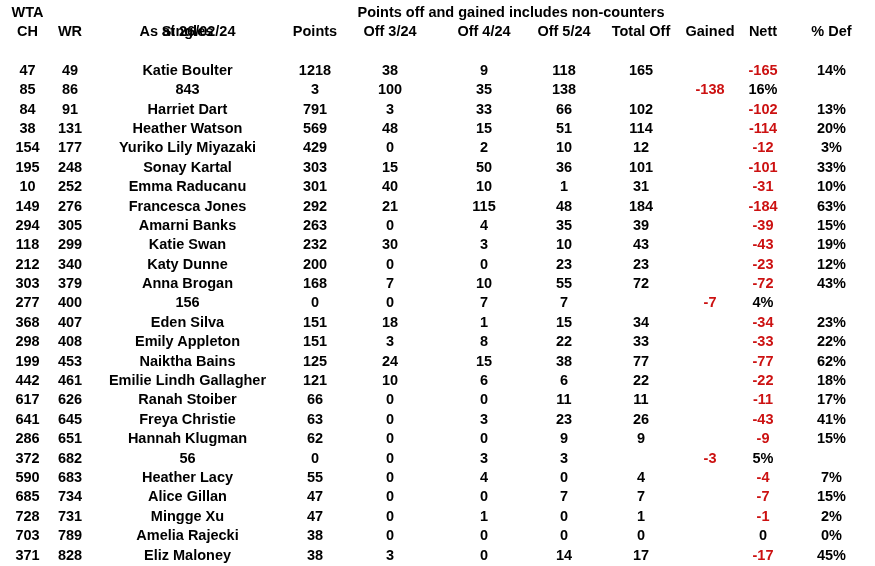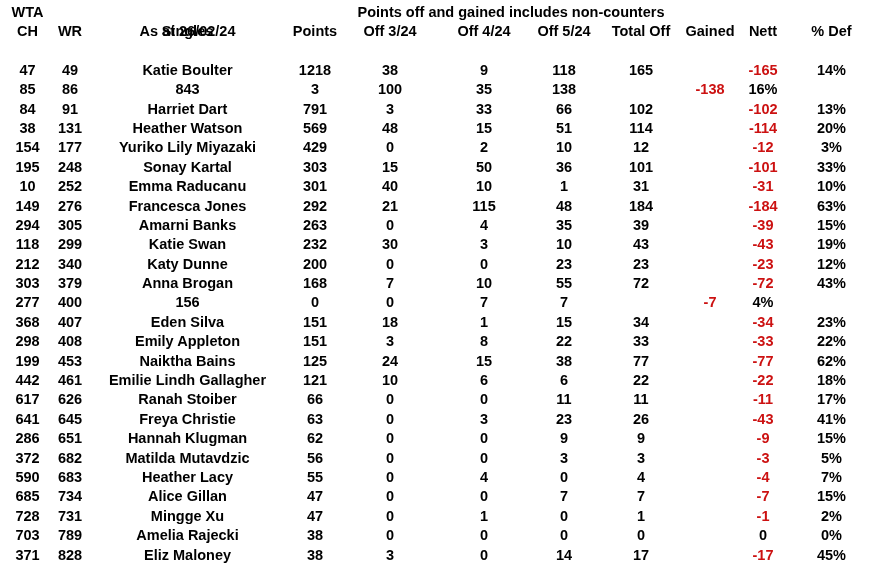--- a/index.html
+++ b/index.html
@@ -325,21 +325,20 @@
         <div class="cell">0</div>
         <div class="cell">9</div>
         <div class="cell">9</div>
         <div class="cell"></div>
         <div class="cell neg">-9</div>
         <div class="cell">15%</div>
       </div>
       <div class="row">
         <div class="cell">372</div>
         <div class="cell">682</div>
-        <div class="cell">Matilda Mutavdzic</div>
         <div class="cell">56</div>
         <div class="cell">0</div>
         <div class="cell">0</div>
         <div class="cell">3</div>
         <div class="cell">3</div>
         <div class="cell"></div>
         <div class="cell neg">-3</div>
         <div class="cell">5%</div>
       </div>
       <div class="row">

